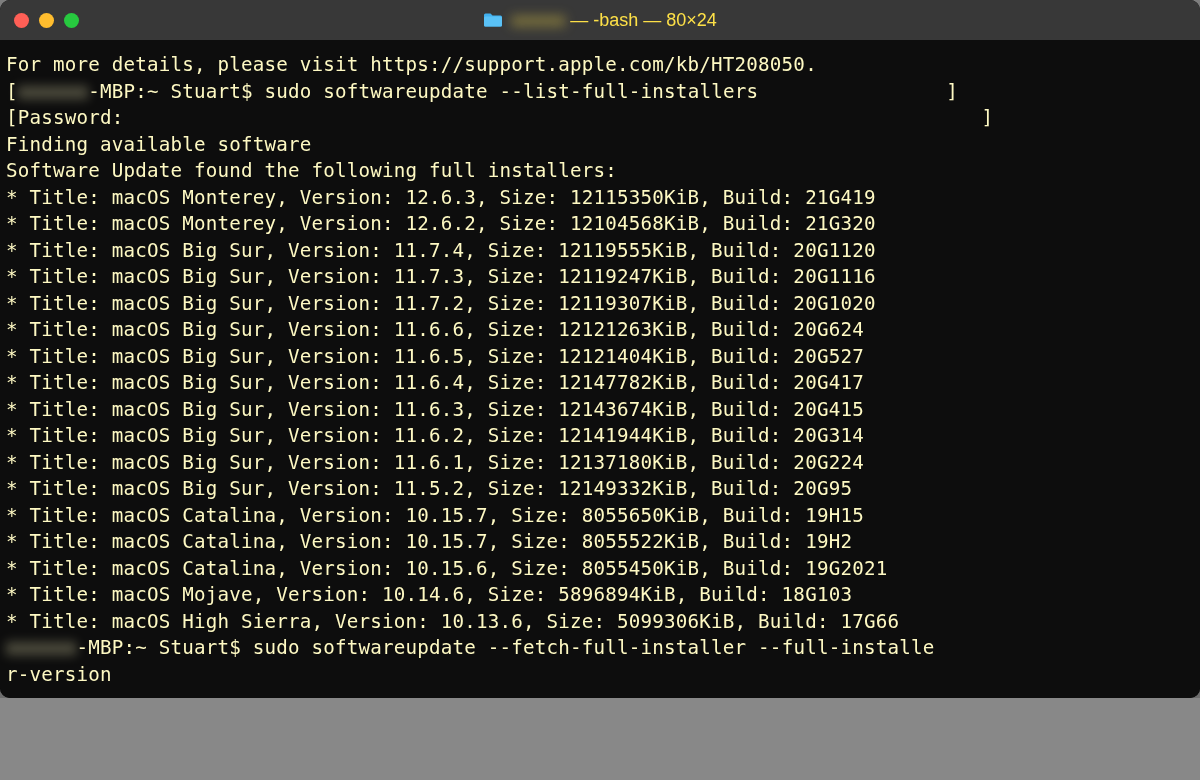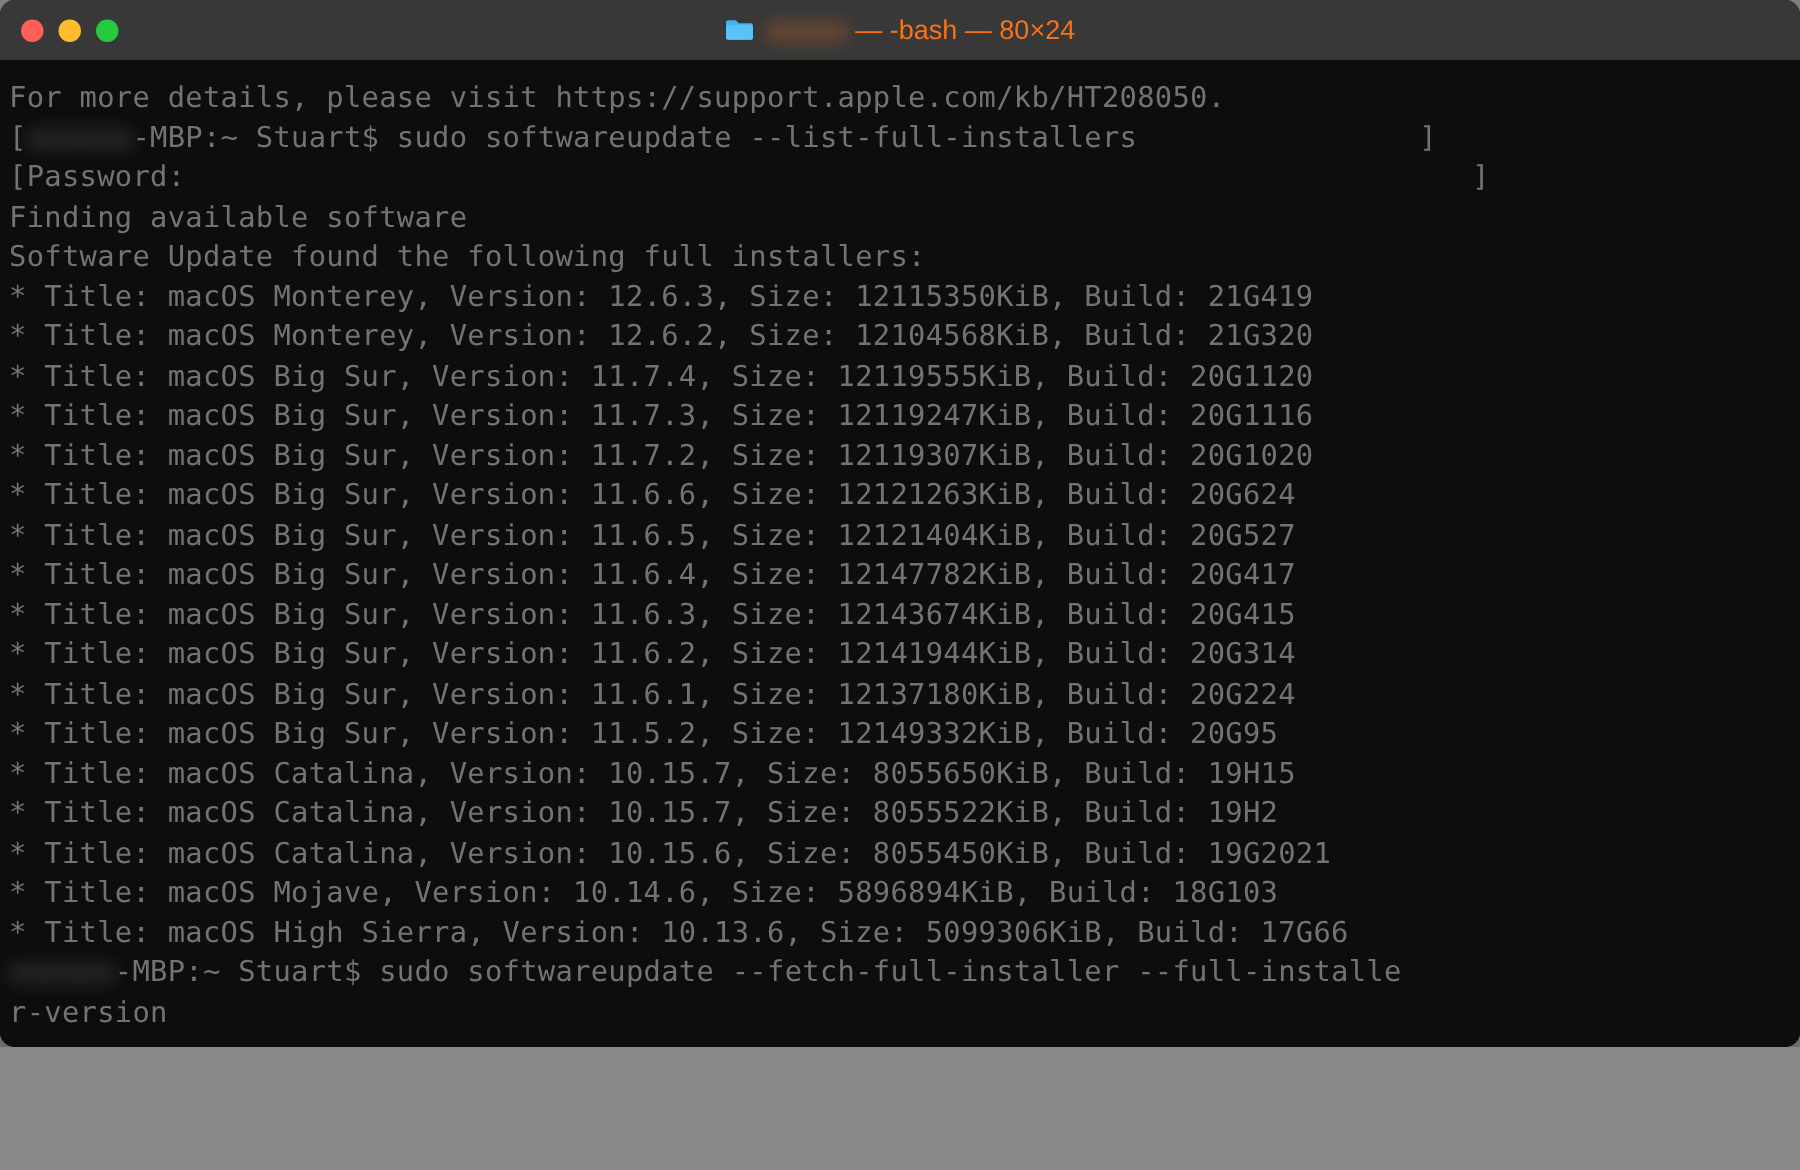--- a/index.html
+++ b/index.html
@@ -44,36 +44,36 @@
       left: 0;
       right: 0;
       margin: 0 auto;
       display: flex;
       align-items: center;
       justify-content: center;
       pointer-events: none;
       gap: 8px;
     }
     .title-text {
-      color: #f97316;
+      color: #fde047;
       font-family: -apple-system, BlinkMacSystemFont, "Segoe UI", sans-serif;
       font-size: 18px;
       font-weight: 500;
     }
     .folder-icon {
       width: 20px;
       height: 16px;
       display: inline-block;
     }
     .terminal-body {
       background: #0d0d0d;
       padding: 12px 6px 10px 6px;
       font-size: 19.2px;
       line-height: 1.38;
-      color: #737373;
+      color: #fef9c3;
       white-space: pre;
       letter-spacing: 0.2px;
       overflow: hidden;
     }
     .terminal-line {
       display: block;
       white-space: pre;
     }
     .blurred-inline {
       filter: blur(6px);

